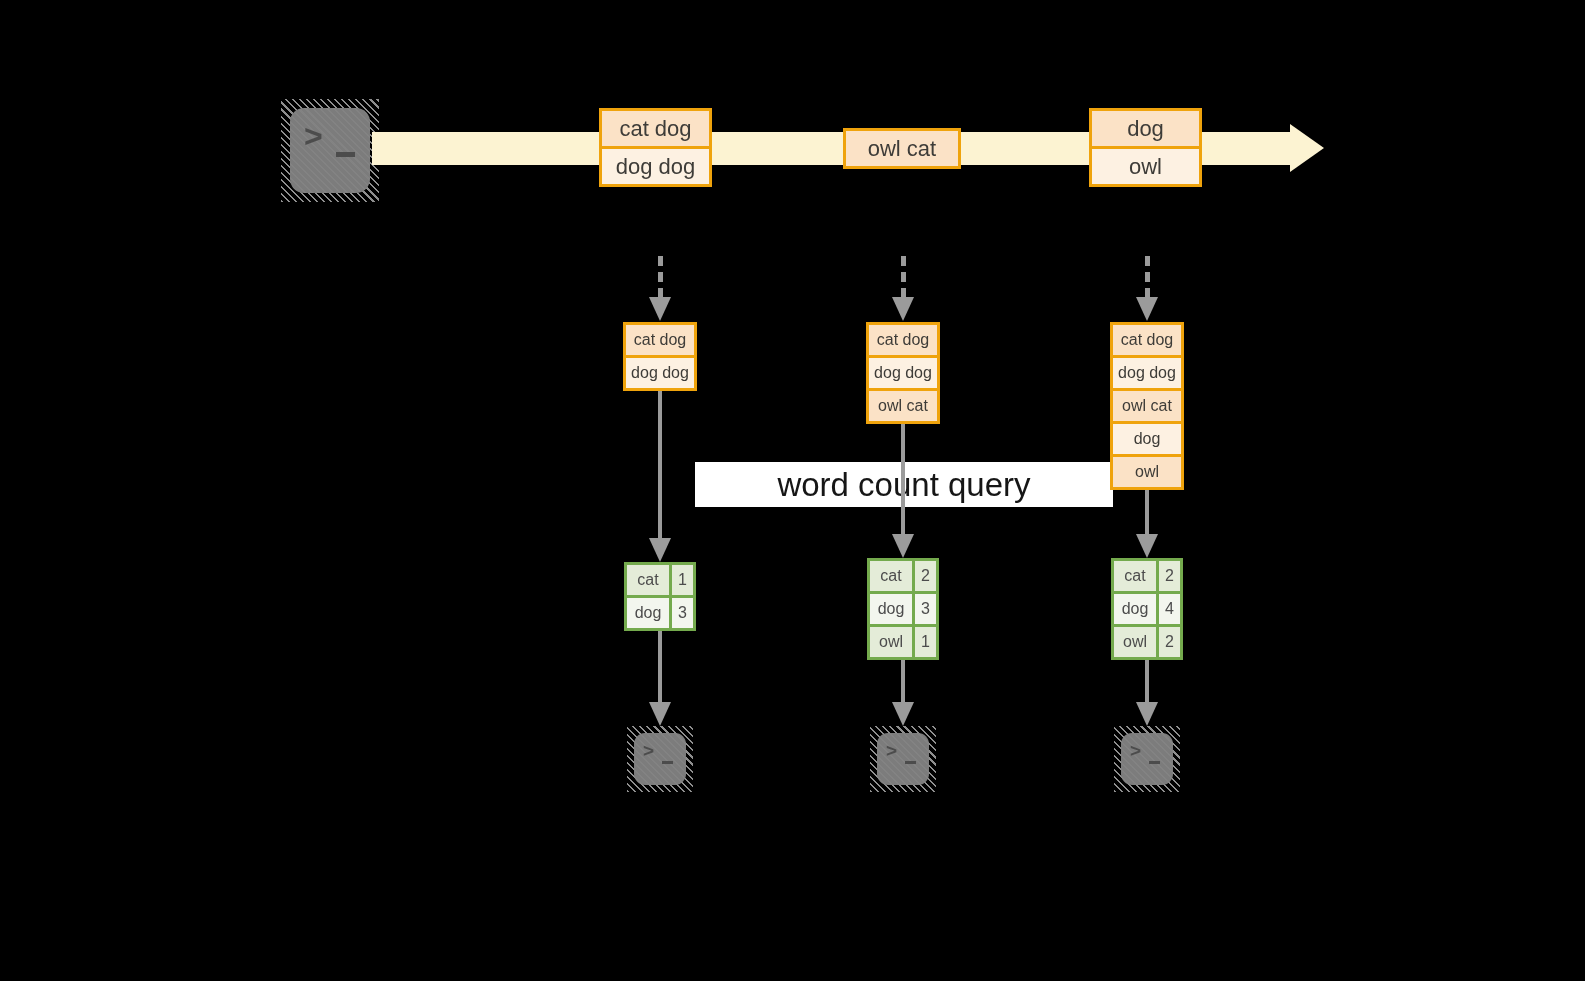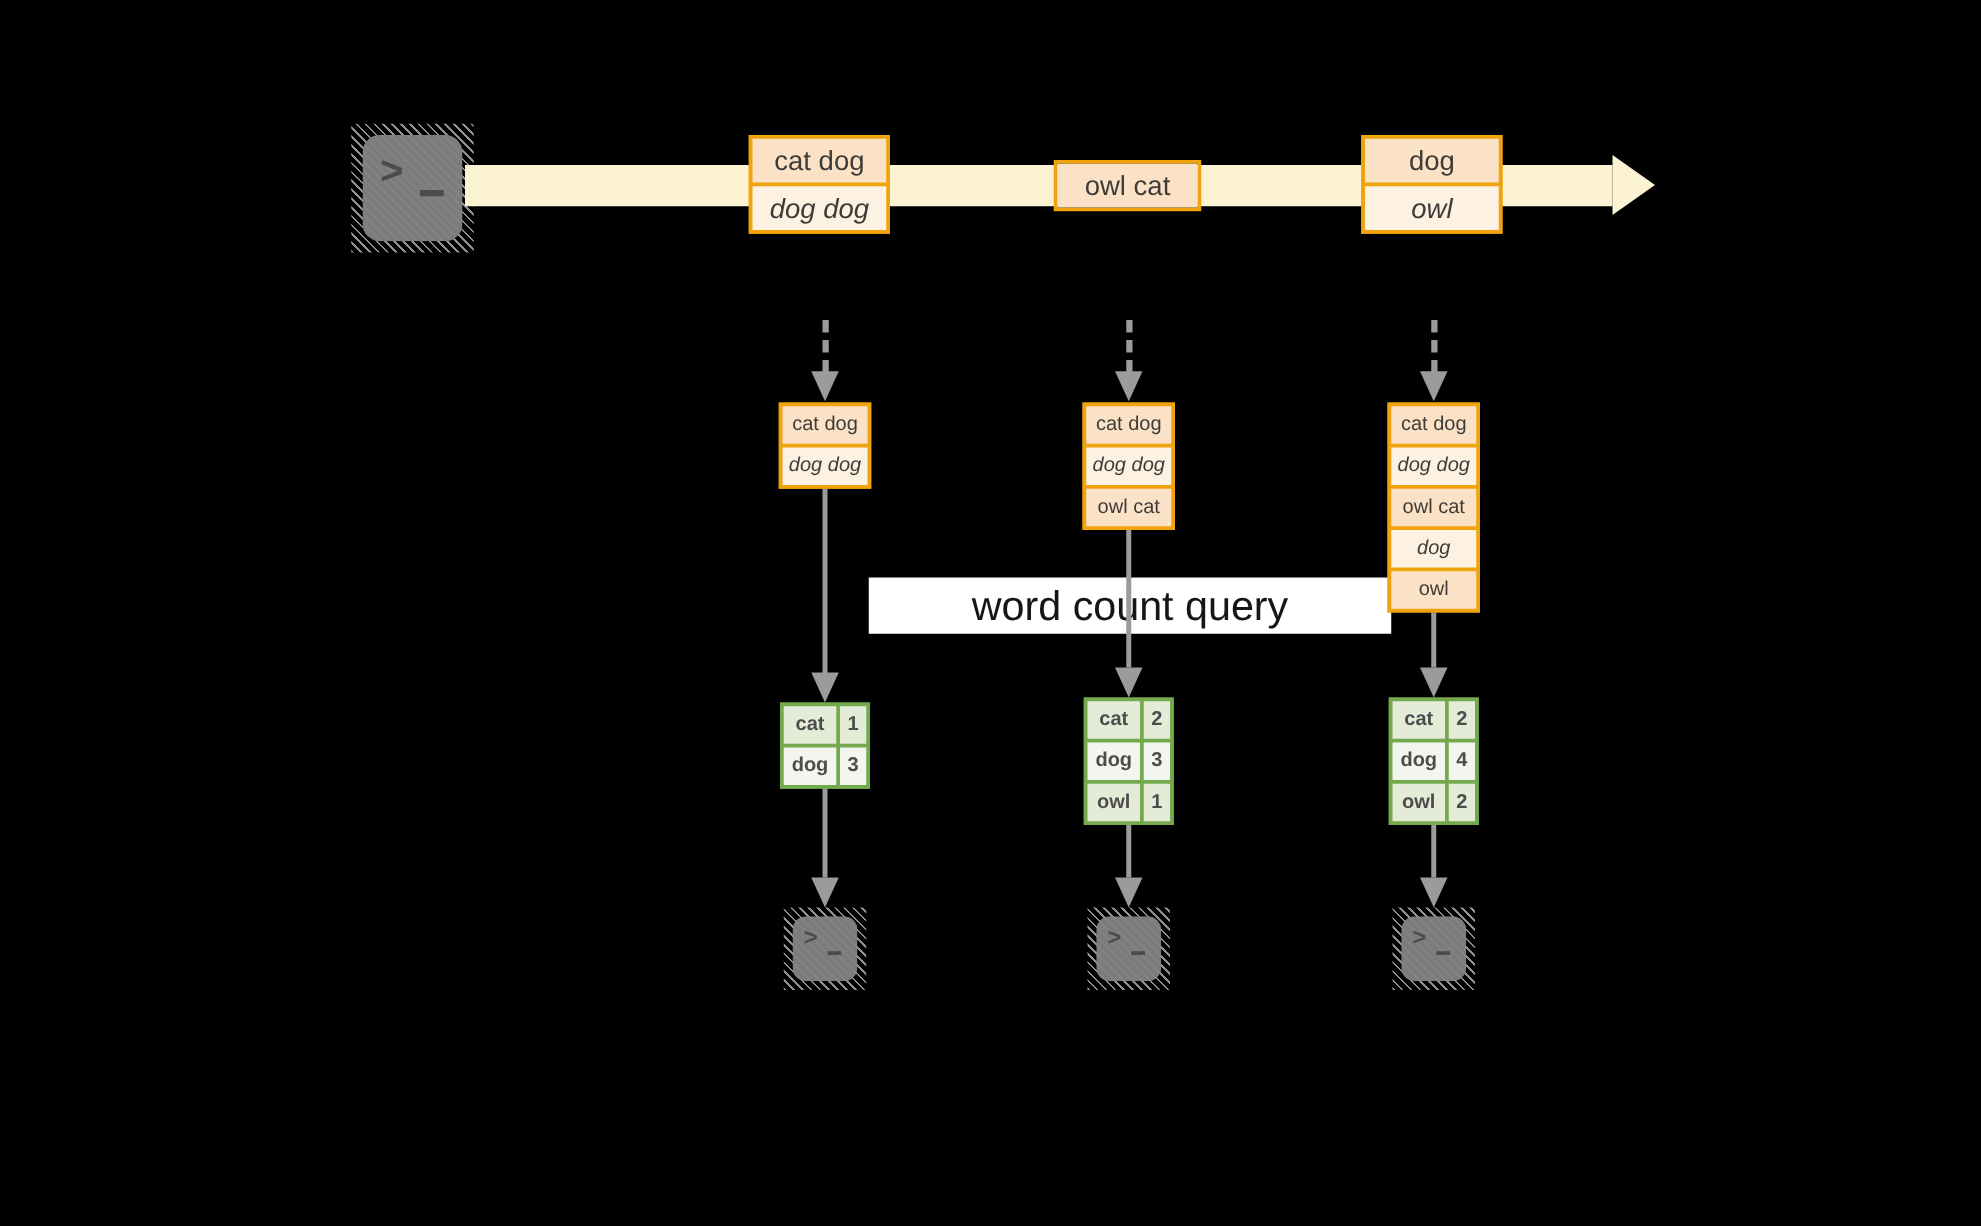--- a/index.html
+++ b/index.html
@@ -21,39 +21,39 @@
 
   
   .stream-band{position:absolute;left:372px;top:132px;width:918px;height:33px;background:var(--band);}
   .stream-head{position:absolute;left:1290px;top:124px;width:0;height:0;
       border-top:24px solid transparent;border-bottom:24px solid transparent;border-left:34px solid var(--band);}
 
   
   .obox{position:absolute;display:flex;flex-direction:column;gap:3px;
         border:3px solid var(--orange);background:var(--orange);z-index:3;}
   .orow{display:flex;align-items:center;justify-content:center;color:var(--text_dark);background:var(--peach_dark);}
-  .orow.alt{background:var(--peach_light);font-style:italic;}
+  .orow.alt{background:var(--peach_light);}
   .event .orow{width:107px;height:35px;font-size:22px;}
   .event.wide .orow{width:112px;}
   .stack .orow{width:68px;height:30px;font-size:16px;}
 
   
   .dash-line{position:absolute;width:0;height:42px;border-left:5px dashed var(--gray);z-index:2;}
   .arrow-line{position:absolute;width:4px;background:var(--gray);z-index:2;}
   .head-down{position:absolute;width:0;height:0;z-index:2;
       border-left:11px solid transparent;border-right:11px solid transparent;border-top:24px solid var(--gray);}
 
   
   .query-banner{position:absolute;left:695px;top:462px;width:418px;height:45px;z-index:1;
       background:var(--banner_bg);color:var(--banner_text);font-size:33px;
       display:flex;align-items:center;justify-content:center;}
 
   
   .count-table{position:absolute;display:grid;grid-template-columns:42px 21px;gap:3px;
-      border:3px solid var(--green);background:var(--green);z-index:3;font-weight:bold;}
+      border:3px solid var(--green);background:var(--green);z-index:3;}
   .tcell{height:30px;display:flex;align-items:center;justify-content:center;
       font-size:16px;color:#4c4c4c;background:var(--cell_green);}
   .tcell.alt{background:var(--cell_light);}
 </style>
 </head>
 <body>
 
 <div class="canvas">
 
   <div class="terminal src" style="left:281px;top:99px;width:98px;height:103px">

